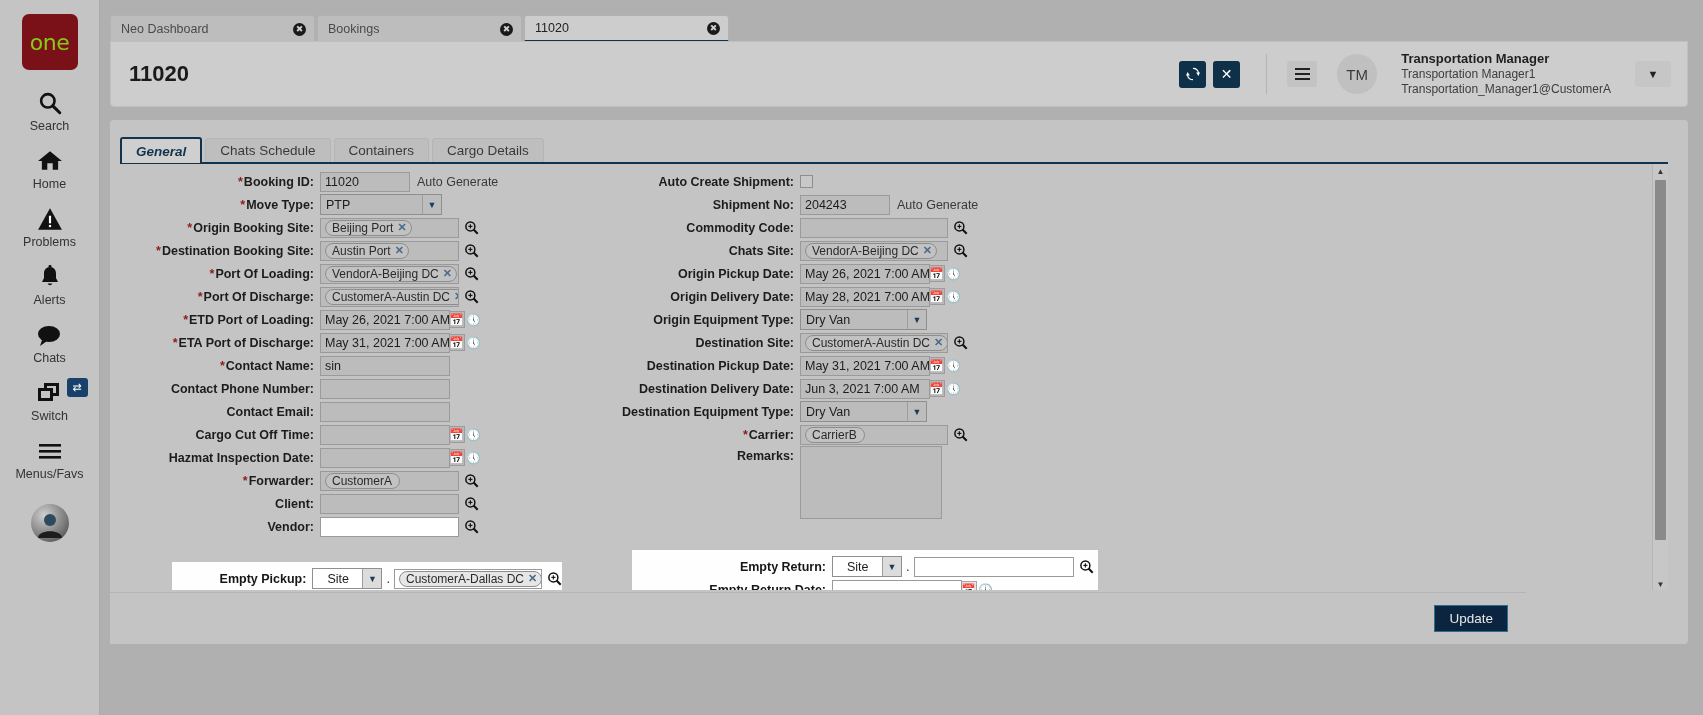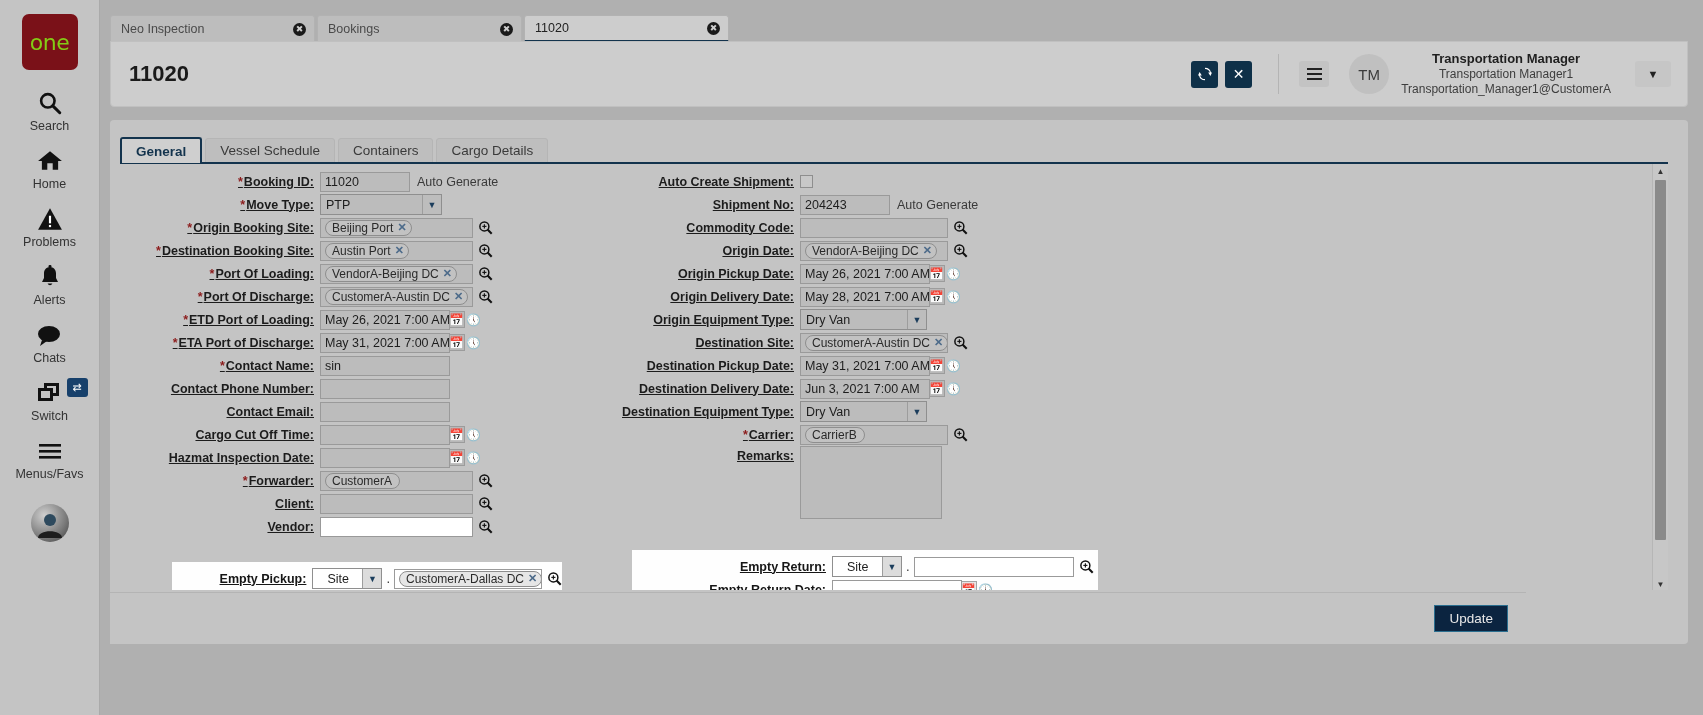--- a/index.html
+++ b/index.html
@@ -129,21 +129,21 @@
     gap: 3px; cursor: pointer;
   }
   #hamburger-btn i { display: block; width: 15px; height: 2px; background: #222; }
   #user-avatar {
     width: 40px; height: 40px; border-radius: 50%;
     background: #c0c0c0;
     display: flex; align-items: center; justify-content: center;
     color: #3b3b3b; font-size: 15px;
     margin-left: 20px;
   }
-  #user-text { margin-left: 12px; line-height: 1.22; text-align: center; }
+  #user-text { margin-left: 24px; line-height: 1.22; }
   #user-text .u1 { font-size: 13px; font-weight: bold; color: #1f1f1f; }
   #user-text .u2 { font-size: 12px; color: #3d3d3d; }
   #user-text .u3 { font-size: 12px; color: #3d3d3d; }
   #user-caret {
     margin-left: 24px; margin-right: 16px;
     width: 36px; height: 26px; background: #c6c6c6; border-radius: 3px;
     display: flex; align-items: center; justify-content: center;
     cursor: pointer; font-size: 11px; color: #222;
   }
 
@@ -168,21 +168,21 @@
     display: flex; align-items: center;
     font-size: 13.5px; color: #3a3a3a;
     cursor: pointer;
   }
   .form-tab.active {
     background: #cfcfcf;
     border: 2px solid #13334d;
     border-bottom: none;
     color: #13334d; font-weight: bold;
     height: 26px;
-    position: relative; z-index: 3;
+    position: relative; z-index: 3; font-style: italic;
   }
   #formbody {
     position: absolute; left: 10px; top: 42px;
     width: 1548px; height: 428px;
     background: #c4c4c4;
     border-top: 2px solid #13334d;
     overflow: hidden;
   }
 
   
@@ -192,38 +192,37 @@
 
   .frow {
     display: flex; align-items: center;
     height: 23px; margin-bottom: 0px;
     padding-top: 0;
   }
   .flabel {
     width: 200px; text-align: right; padding-right: 6px;
     font-size: 12.5px; font-weight: bold; color: #1c1c1c;
     white-space: nowrap;
-    text-decoration: underline;
   }
   .req { color: #8c1c1c; font-weight: bold; margin-right: 1px; }
 
   .fctl { display: flex; align-items: center; }
 
   .tbox {
     height: 20px;
     background: #bcbcbc;
     border: 1px solid #9a9a9a;
     font-size: 12.5px; color: #1d1d1d;
     display: flex; align-items: center;
     padding: 0 4px;
     white-space: nowrap; overflow: hidden;
   }
   .tbox.w90 { width: 90px; }
   .tbox.w130 { width: 130px; }
-  .tbox.w155 { width: 153px; }
+  .tbox.w155 { width: 139px; }
   .tbox.w148 { width: 148px; }
   .tbox.w160 { width: 160px; }
   .tbox.white { background: #fff; border-color: #999; }
 
   .selbox {
     height: 21px; width: 122px;
     background: #bcbcbc; border: 1px solid #8f8f8f;
     display: flex; align-items: center;
     font-size: 12.5px; color: #1d1d1d;
     padding-left: 5px;
@@ -415,21 +414,21 @@
   <div id="sidebar-avatar">
     <svg width="32" height="32" viewBox="0 0 32 32">
         <circle cx="16" cy="13" r="6" fill="#2e4a5e"></circle>
         <path d="M4 31 C4 22 28 22 28 31 Z" fill="#1d1d1d"></path>
       </svg>
   </div>
 </div>
 
 <div id="tabstrip">
   <div class="browser-tab">
-    <span class="tab-title">Neo Inspection</span>
+    <span class="tab-title">Neo Dashboard</span>
     <span class="tab-close">✖</span>
   </div>
   <div class="browser-tab">
     <span class="tab-title">Bookings</span>
     <span class="tab-close">✖</span>
   </div>
   <div class="browser-tab active">
     <span class="tab-title">11020</span>
     <span class="tab-close">✖</span>
   </div>
@@ -465,21 +464,21 @@
   </div>
 </div>
 
 <div id="maincard">
 
   <div id="tabrow">
     <div class="form-tab active">
         <span>General</span>
       </div>
     <div class="form-tab">
-        <span>Vessel Schedule</span>
+        <span>Chats Schedule</span>
       </div>
     <div class="form-tab">
         <span>Containers</span>
       </div>
     <div class="form-tab">
         <span>Cargo Details</span>
       </div>
   </div>
 
   <div id="formbody">
@@ -718,21 +717,21 @@
                 <circle cx="6.8" cy="6.8" r="4.8" fill="none" stroke="#111" stroke-width="1.6"></circle>
                 <line x1="10.2" y1="10.2" x2="14.6" y2="14.6" stroke="#111" stroke-width="2.2"></line>
                 <line x1="4.6" y1="6.8" x2="9" y2="6.8" stroke="#111" stroke-width="1.2"></line>
                 <line x1="6.8" y1="4.6" x2="6.8" y2="9" stroke="#111" stroke-width="1.2"></line>
               </svg>
             </span>
         </div>
       </div>
 
       <div class="frow">
-        <div class="flabel">Origin Date:</div>
+        <div class="flabel">Chats Site:</div>
         <div class="fctl">
           <div class="tbox w148">
             <span class="chip">
                 <span>VendorA-Beijing DC</span>
                 <span class="x">✕</span>
               </span>
           </div>
           <span class="mag">
               <svg width="15" height="15" viewBox="0 0 16 16">
                 <circle cx="6.8" cy="6.8" r="4.8" fill="none" stroke="#111" stroke-width="1.6"></circle>

